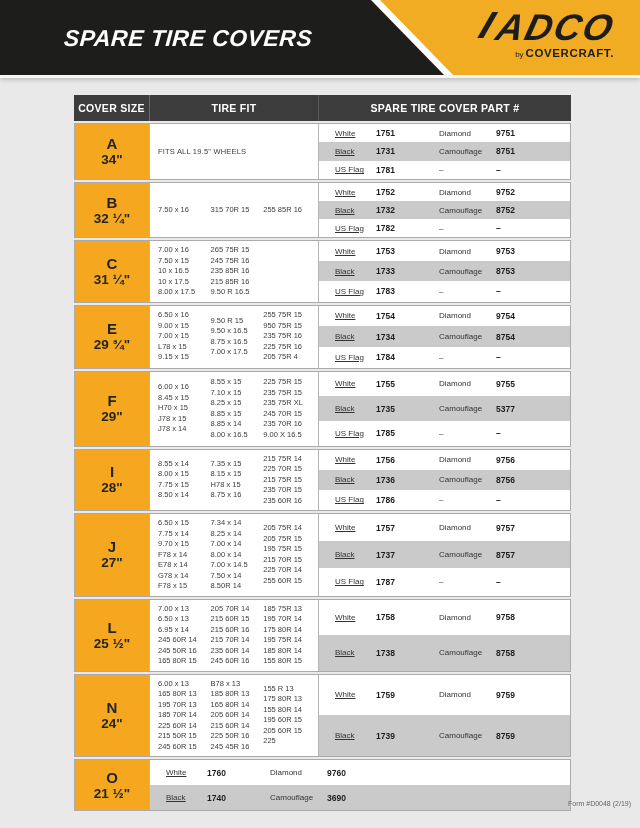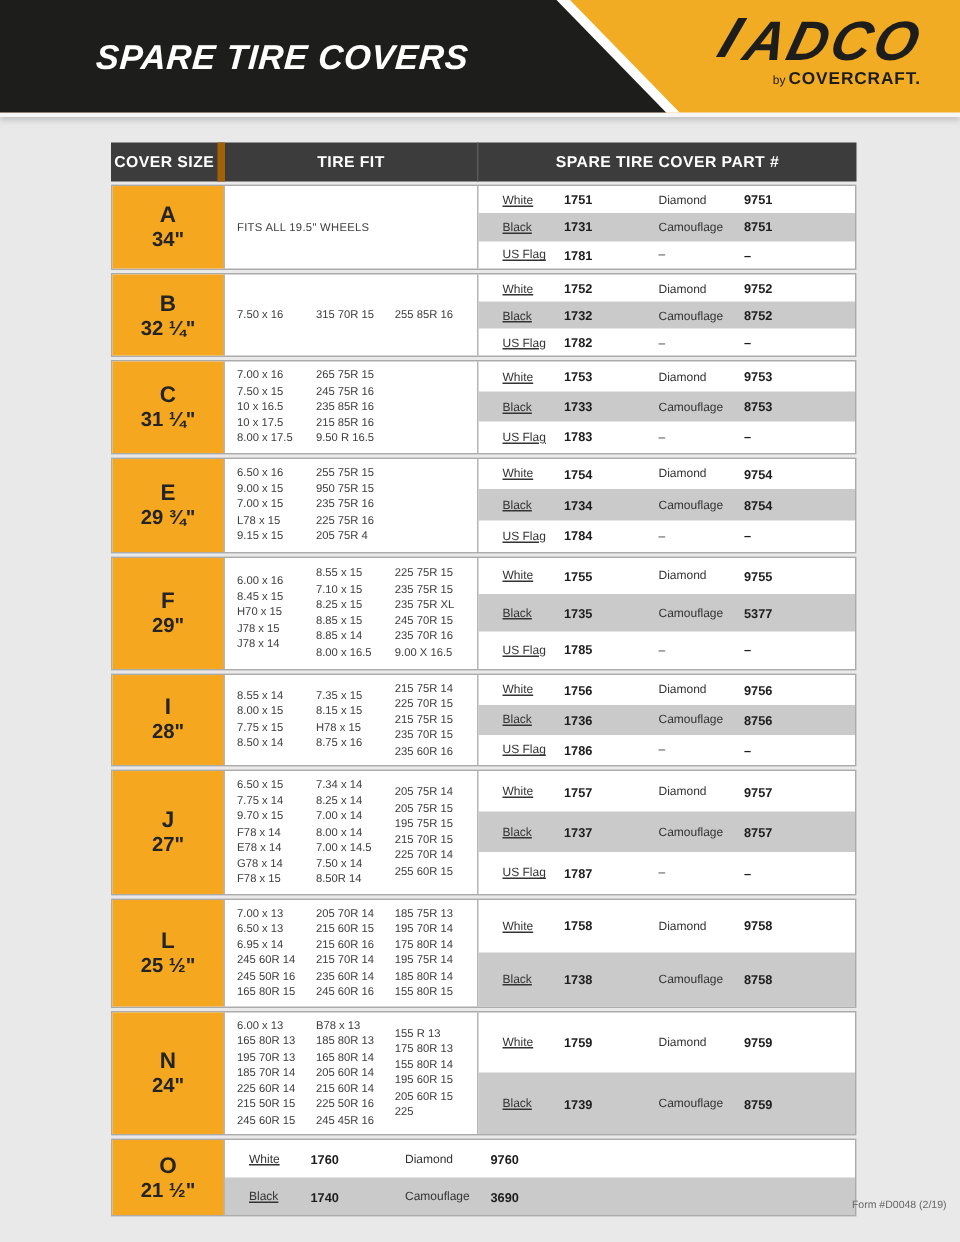--- a/index.html
+++ b/index.html
@@ -26,21 +26,21 @@
             transform:skewX(-14deg); line-height:36px; display:flex; align-items:center; justify-content:flex-end; }
   .brand-slash { display:inline-block; width:6px; height:26px; background:#1d1d1b;
             transform:skewX(-18deg); margin-right:7px; margin-top:-6px; }
   .brand-sub { font-size:11.5px; font-weight:bold; letter-spacing:.6px; margin-top:1px; }
   .brand-by { font-size:8px; font-weight:normal; margin-right:2px; letter-spacing:0;margin-left:10px; }
   
   .table-wrap { margin:17px 0 0 74px; width:497px; }
   .thead { display:flex; background:#3C3C3C; height:26px; }
   .th { color:#fff; font-size:10.5px; font-weight:bold; letter-spacing:.3px;
         display:flex; align-items:center; justify-content:center; }
-  .th-size { width:76px; border-right:5px solid #a16207; }
+  .th-size { width:76px; border-right:1px solid #a16207; }
   .th-fit  { width:169px; border-right:1px solid #585858; }
   .th-part { flex:1; }
   .group { display:flex; background:#fff; border:1px solid #ABABAB; margin-top:2px; }
   .g-a{min-height:57px} .g-b{min-height:56px} .g-c{min-height:61px} .g-e{min-height:64px}
   .g-f{min-height:76px} .g-i{min-height:60px} .g-j{min-height:77px} .g-l{min-height:69px}
   .g-n{min-height:80px} .g-o{min-height:52px}
   .size-cell { width:75px; background:var(--cell-yellow,#F5A81F);
         display:flex; flex-direction:column; align-items:center; justify-content:center;
         color:#242424; border-right:1px solid #B5B5B5; }
   .size-letter { font-size:15px; font-weight:bold; line-height:17px; }
@@ -199,20 +199,26 @@
         </div>
         <div class="fit-cell">
           <div class="fit-col">
             <div class="fit-line">6.50 x 16</div>
             <div class="fit-line">9.00 x 15</div>
             <div class="fit-line">7.00 x 15</div>
             <div class="fit-line">L78 x 15</div>
             <div class="fit-line">9.15 x 15</div>
           </div>
           <div class="fit-col">
+            <div class="fit-line">9.50 R 15</div>
+            <div class="fit-line">9.50 x 16.5</div>
+            <div class="fit-line">8.75 x 16.5</div>
+            <div class="fit-line">7.00 x 17.5</div>
+          </div>
+          <div class="fit-col">
             <div class="fit-line">255 75R 15</div>
             <div class="fit-line">950 75R 15</div>
             <div class="fit-line">235 75R 16</div>
             <div class="fit-line">225 75R 16</div>
             <div class="fit-line">205 75R 4</div>
           </div>
         </div>
         <div class="parts-cell">
           <div class="part-row">
             <span class="p-color">White</span>

